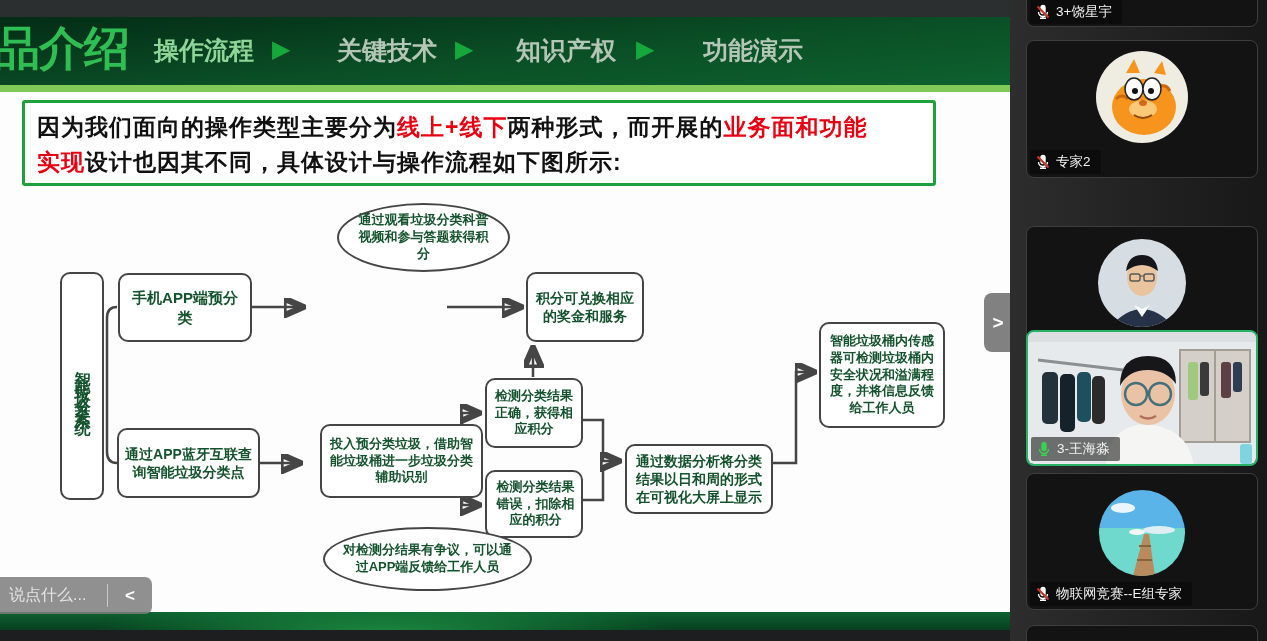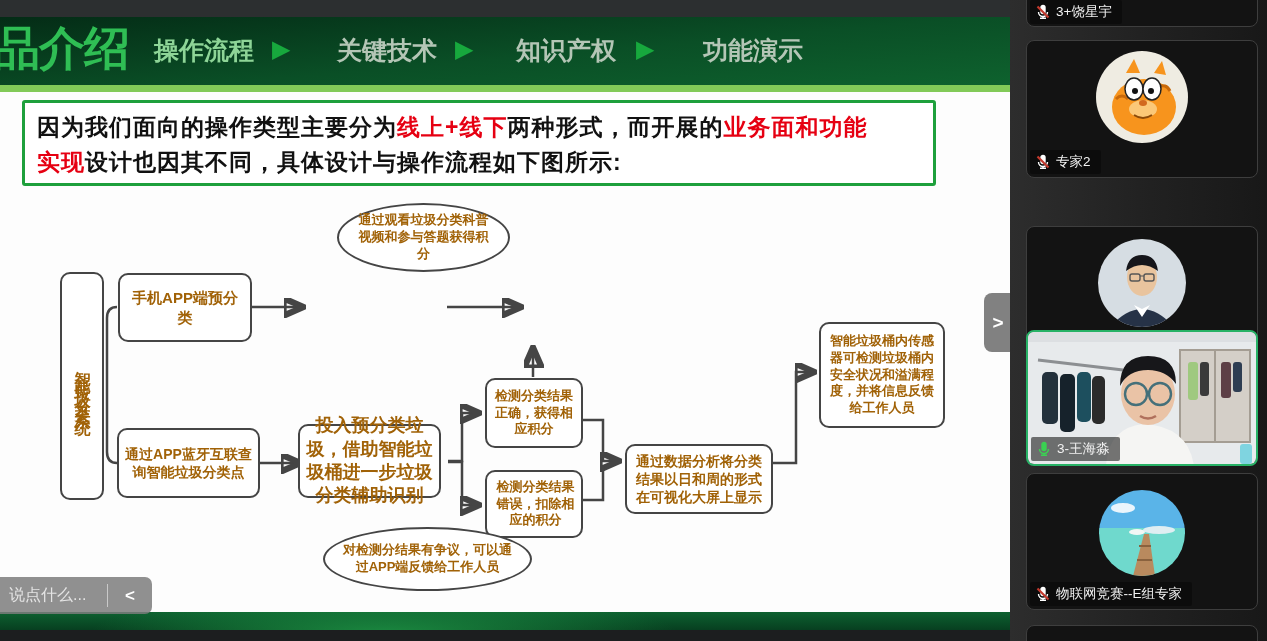--- a/index.html
+++ b/index.html
@@ -20,21 +20,21 @@
       background:radial-gradient(ellipse 420px 60px at 38% 120%,#1b8a40 0%,rgba(27,138,64,0) 70%),
                  linear-gradient(180deg,#0d6130,#073f20);}
   
   .intro-box{position:absolute;left:22px;top:100px;width:884px;height:66px;background:#fff;
       border:3px solid #1ea03c;border-radius:3px;padding:7px 12px;}
   .intro-text{font-size:23px;line-height:1.5;font-weight:bold;letter-spacing:1px;max-width:845px;color:#111;}
   .seg-red{color:#e60012;}
   
   .flow-node{position:absolute;background:#fff;border:2.5px solid #454545;border-radius:10px;
       display:flex;align-items:center;justify-content:center;text-align:center;
-      font-weight:bold;color:#a16207;line-height:1.3;padding:2px 5px;box-sizing:border-box;}
+      font-weight:bold;color:#14532d;line-height:1.3;padding:2px 5px;box-sizing:border-box;}
   .flow-ellipse{border-radius:50%;padding:6px 14px;}
   .vtext{writing-mode:vertical-rl;text-orientation:upright;letter-spacing:7px;}
   svg.connectors{position:absolute;left:0;top:0;pointer-events:none;}
   svg.connectors path{stroke:#454545;stroke-width:2.5;fill:none;}
   
   .chat-bar{position:absolute;left:0;top:577px;width:152px;height:37px;background:rgba(125,125,125,.85);
       border-radius:0 7px 7px 0;display:flex;align-items:center;}
   .chat-placeholder{font-size:16px;color:#e4e4e4;margin-left:9px;flex:1;}
   .chat-divider{width:1px;height:23px;background:#c9c9c9;}
   .chat-collapse{width:44px;text-align:center;color:#fff;font-size:17px;font-weight:bold;cursor:pointer;}
@@ -96,25 +96,26 @@
     <path d="M260,463 H298" marker-end="url(#ah)"></path>
     <path d="M448,461 H462 V413 H477" marker-end="url(#ah)"></path>
     <path d="M448,462 H462 V505 H477" marker-end="url(#ah)"></path>
     <path d="M583,420 H603 V461 H617" marker-end="url(#ah)"></path>
     <path d="M583,500 H603 V466"></path>
     <path d="M773,463 H796 V372 H812" marker-end="url(#ah)"></path>
   </svg>
 
   <div class="flow-node vtext" style="left:60px;top:272px;width:44px;height:228px;font-size:16px;">智能垃圾分类系统</div>
   <div class="flow-node" style="left:118px;top:273px;width:134px;height:69px;font-size:15px;">手机APP端预分类</div>
+  <div class="flow-node" style="left:526px;top:272px;width:118px;height:70px;font-size:14px;">积分可兑换相应的奖金和服务</div>
   <div class="flow-node flow-ellipse" style="left:337px;top:203px;width:173px;height:69px;font-size:13px;">通过观看垃圾分类科普视频和参与答题获得积分</div>
   <div class="flow-node" style="left:485px;top:378px;width:98px;height:70px;font-size:13px;">检测分类结果正确，获得相应积分</div>
   <div class="flow-node" style="left:485px;top:470px;width:98px;height:68px;font-size:13px;padding-left:8px;">检测分类结果错误，扣除相应的积分</div>
   <div class="flow-node" style="left:117px;top:428px;width:143px;height:70px;font-size:14px;">通过APP蓝牙互联查询智能垃圾分类点</div>
-  <div class="flow-node" style="left:298px;top:424px;width:143px;height:74px;font-size:18px;">投入预分类垃圾，借助智能垃圾桶进一步垃圾分类辅助识别</div>
+  <div class="flow-node" style="left:320px;top:424px;width:163px;height:74px;font-size:13px;">投入预分类垃圾，借助智能垃圾桶进一步垃圾分类辅助识别</div>
   <div class="flow-node" style="left:625px;top:428px;width:148px;height:70px;font-size:14px;margin-top:16px;">通过数据分析将分类结果以日和周的形式在可视化大屏上显示</div>
   <div class="flow-node" style="left:819px;top:322px;width:126px;height:106px;font-size:13px;">智能垃圾桶内传感器可检测垃圾桶内安全状况和溢满程度，并将信息反馈给工作人员</div>
   <div class="flow-node flow-ellipse" style="left:323px;top:527px;width:209px;height:64px;font-size:13px;">对检测分结果有争议，可以通过APP端反馈给工作人员</div>
 
   <div class="chat-bar">
     <span class="chat-placeholder">说点什么...</span>
     <span class="chat-divider"></span>
     <span class="chat-collapse">&lt;</span>
   </div>
 

